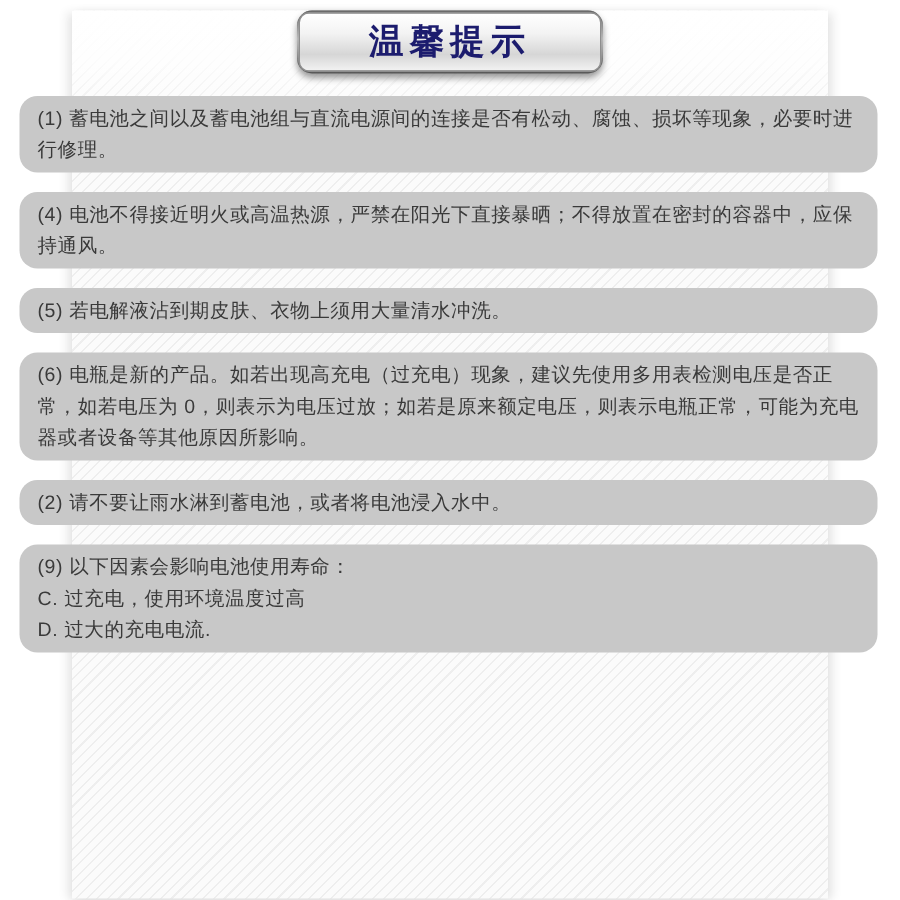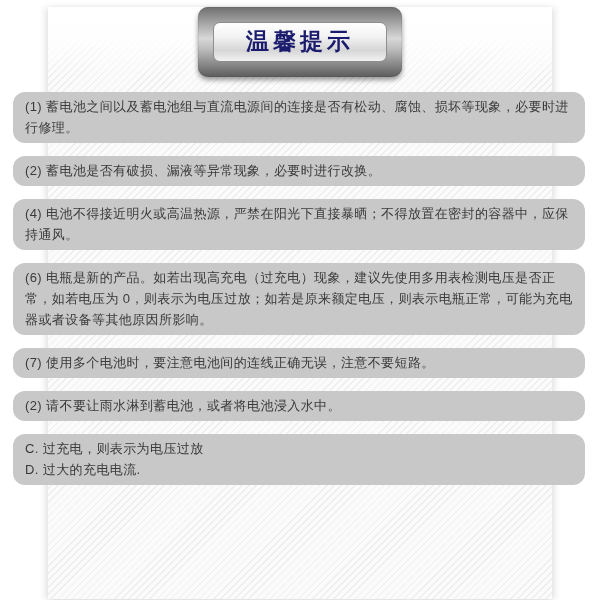--- a/index.html
+++ b/index.html
@@ -30,21 +30,21 @@
     pointer-events: none;
   }
 
   
   .banner {
     position: relative;
     z-index: 5;
     width: 204px;
     margin: 7px auto 0 auto;
     border-radius: 10px;
-    padding: 15px;
+    padding: 1px;
     background: linear-gradient(180deg, #6f6f6f 0%, #d8d8d8 45%, #bdbdbd 60%, #5c5c5c 100%);
     box-shadow: 0 3px 5px rgba(0,0,0,0.40), inset 0 0 1px #333;
   }
   .banner-inner {
     border-radius: 7px;
     border: 1px solid #8e8e8e;
     background: linear-gradient(180deg, #ffffff 0%, #f3f3f3 35%, #d6d6d6 72%, #f2f2f2 100%);
     padding: 5px 10px 6px 10px;
     text-align: center;
   }
@@ -85,33 +85,31 @@
     <div class="banner-inner">
       <div class="banner-title">温馨提示</div>
     </div>
   </div>
 
   <div class="tips">
     <div class="tip">
       <span class="tip-line">(1) 蓄电池之间以及蓄电池组与直流电源间的连接是否有松动、腐蚀、损坏等现象，必要时进行修理。</span>
     </div>
     <div class="tip">
-      <span class="tip-line">(2) 蓄电池是否有破损、漏液等异常现象，必要时进行改换。</span>
+      <span class="tip-line">(4) 电池不得接近明火或高温热源，严禁在阳光下直接暴晒；不得放置在密封的容器中，应保持通风。</span>
     </div>
     <div class="tip">
-      <span class="tip-line">(4) 电池不得接近明火或高温热源，严禁在阳光下直接暴晒；不得放置在密封的容器中，应保持通风。</span>
+      <span class="tip-line">(5) 若电解液沾到期皮肤、衣物上须用大量清水冲洗。</span>
     </div>
     <div class="tip">
       <span class="tip-line">(6) 电瓶是新的产品。如若出现高充电（过充电）现象，建议先使用多用表检测电压是否正常，如若电压为 0，则表示为电压过放；如若是原来额定电压，则表示电瓶正常，可能为充电器或者设备等其他原因所影响。</span>
     </div>
     <div class="tip">
-      <span class="tip-line">(7) 使用多个电池时，要注意电池间的连线正确无误，注意不要短路。</span>
-    </div>
-    <div class="tip">
       <span class="tip-line">(2) 请不要让雨水淋到蓄电池，或者将电池浸入水中。</span>
     </div>
     <div class="tip">
-      <span class="tip-line">C. 过充电，则表示为电压过放</span>
+      <span class="tip-line">(9) 以下因素会影响电池使用寿命：</span>
+      <span class="tip-line">C. 过充电，使用环境温度过高</span>
       <span class="tip-line">D. 过大的充电电流.</span>
 
     </div>
   </div>
 </div>
 
 </body></html>

